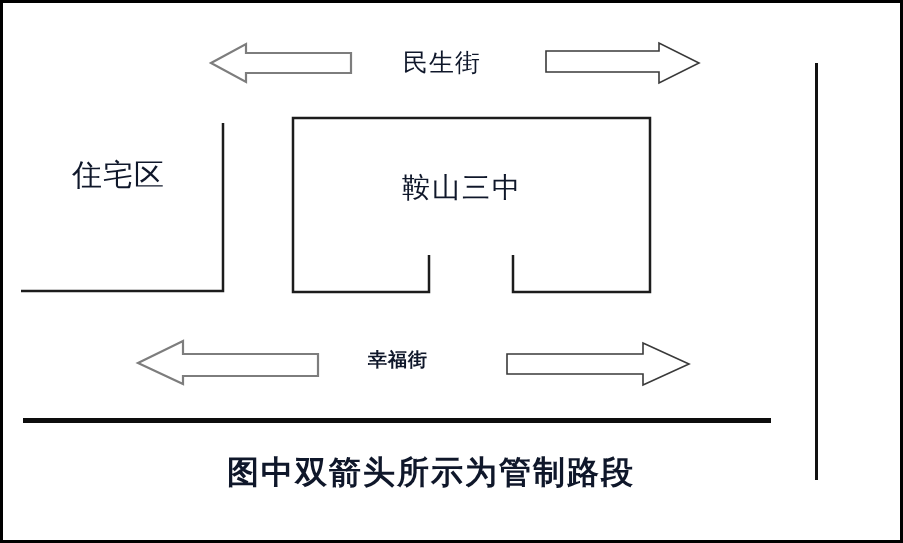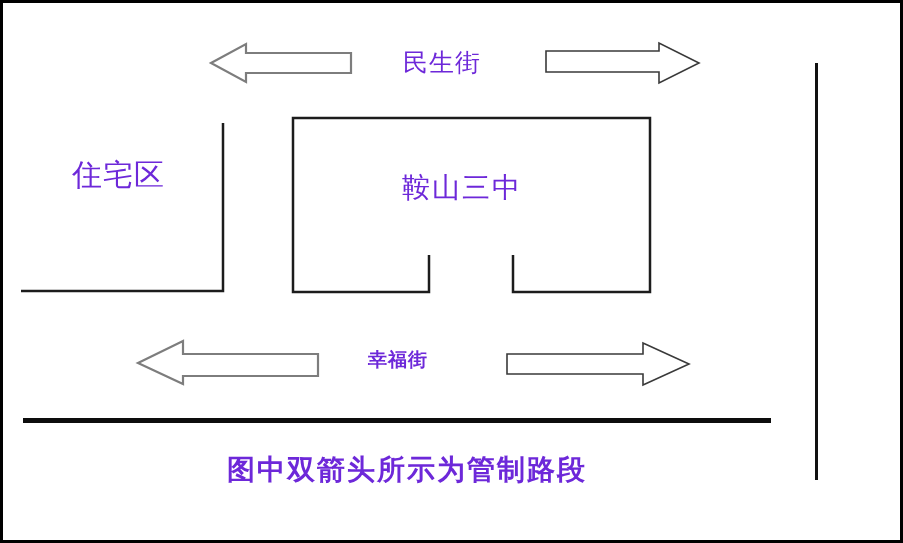--- a/index.html
+++ b/index.html
@@ -19,21 +19,21 @@
   }
   .shapes {
     position: absolute;
     left: 0;
     top: 0;
     width: 897px;
     height: 537px;
   }
   .label {
     position: absolute;
-    color: #6d28d9;
+    color: #0f172a;
     white-space: nowrap;
     line-height: 1.1;
   }
   .street-label-top {
     left: 400px;
     top: 46px;
     font-size: 25px;
     letter-spacing: 1px;
     font-weight: 400;
   }
@@ -54,21 +54,21 @@
   .residential-label {
     left: 69px;
     top: 155px;
     font-size: 30px;
     letter-spacing: 1px;
     font-weight: 400;
   }
   .caption-label {
     left: 224px;
     top: 452px;
-    font-size: 28px;
+    font-size: 32px;
     letter-spacing: 2px;
     font-weight: 700;
   }
   .arrow-left {
     fill: #ffffff;
     stroke: #7d7d7d;
     stroke-width: 2.2;
     stroke-linejoin: miter;
   }
   .arrow-right {

